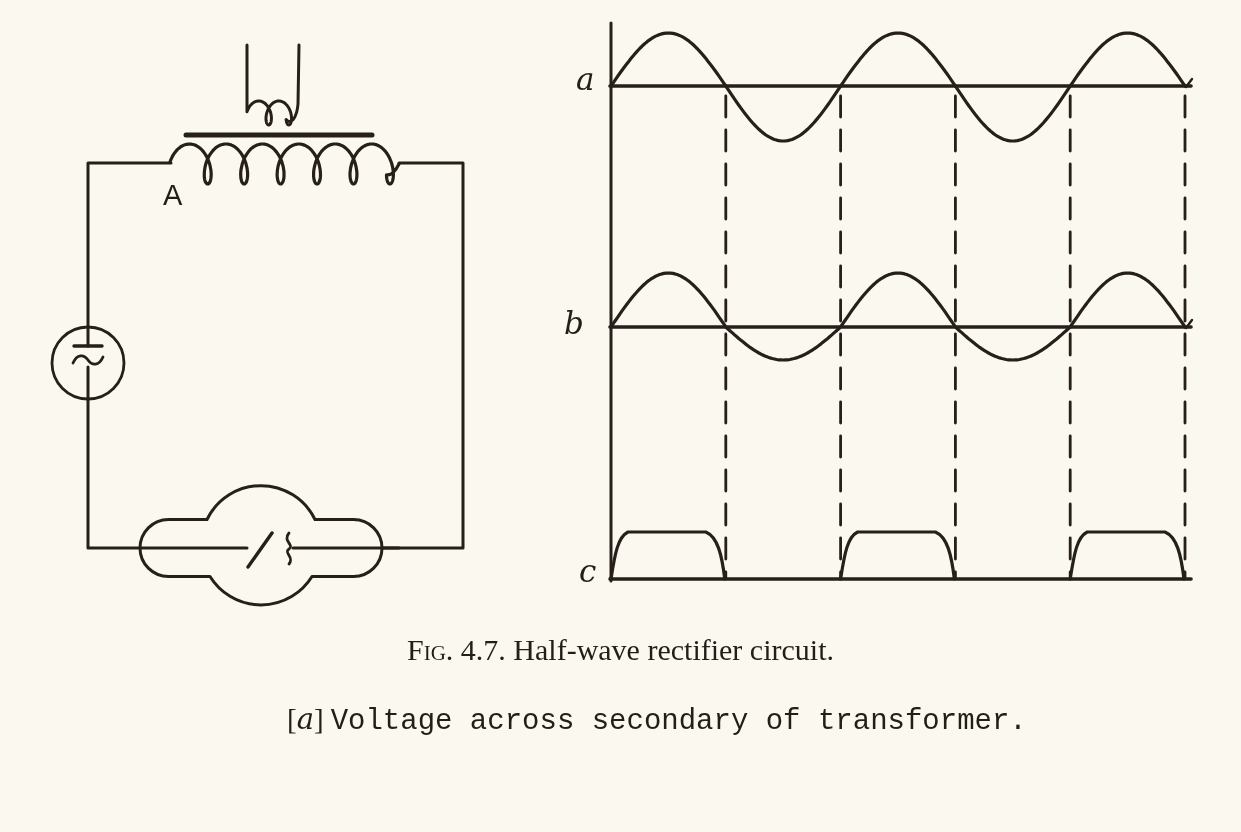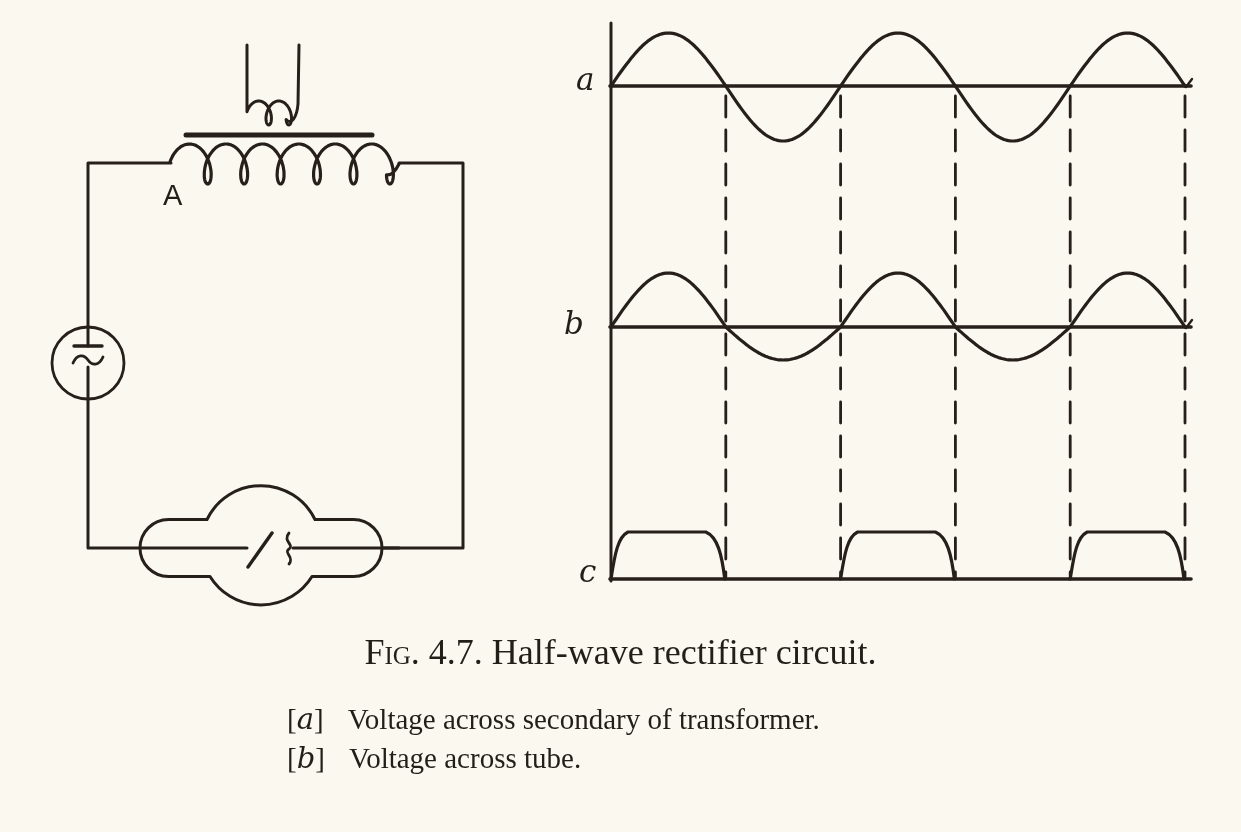--- a/index.html
+++ b/index.html
@@ -8,26 +8,26 @@
   svg{position:absolute;left:0;top:0;}
   .stroke{stroke:#261f1a;fill:none;stroke-linecap:round;stroke-linejoin:round;}
   .wave-label{position:absolute;font-style:italic;font-size:31px;line-height:1;
               font-family:"DejaVu Serif", serif;}
   #label-a{left:576px;top:64px;}
   #label-b{left:564px;top:308px;}
   #label-c{left:579px;top:556px;}
   .transformer-label{position:absolute;left:163px;top:181px;font-size:29px;line-height:1;
               font-family:"Liberation Sans", sans-serif;}
   .caption{position:absolute;left:0;top:633px;width:1241px;text-align:center;
-           font-size:36px;line-height:1.1;}
+           font-size:30px;line-height:1.1;}
   .smallcaps{font-variant:small-caps;}
   .legend{position:absolute;left:287px;top:700px;font-size:29px;line-height:39px;}
   .legend-row{white-space:nowrap;}
   .legend-key{font-style:italic;font-family:"DejaVu Serif", serif;}
-  .legend-text{margin-left:24px;}
+  .legend-text{margin-left:7px;font-family:Liberation Mono, monospace;}
 </style>
 </head>
 <body>
 
 <div class="page">
 
   <svg id="circuit-svg" width="1241" height="832" viewBox="0 0 1241 832">
 
     <path class="stroke" stroke-width="3" d="M 88,346 L 88,163 L 171,163"></path>
     <path class="stroke" stroke-width="3" d="M 399,163 L 463,163 L 463,548 L 293,548"></path>
@@ -75,16 +75,15 @@
   <div class="wave-label" id="label-b">b</div>
   <div class="wave-label" id="label-c">c</div>
   <div class="transformer-label">A</div>
 
   <div class="caption"><span class="smallcaps">Fig.</span>
     <span>4.7.</span>
     <span>Half-wave rectifier circuit.</span></div>
 
   <div class="legend">
     <div class="legend-row"><span>[</span><span class="legend-key">a</span><span>]</span><span class="legend-text">Voltage across secondary of transformer.</span></div>
-    <div class="legend-row"><span>[</span><span class="legend-key">b</span><span>]</span><span class="legend-text">Voltage across tube.</span></div>
   </div>
 
 </div>
 
 </body></html>

